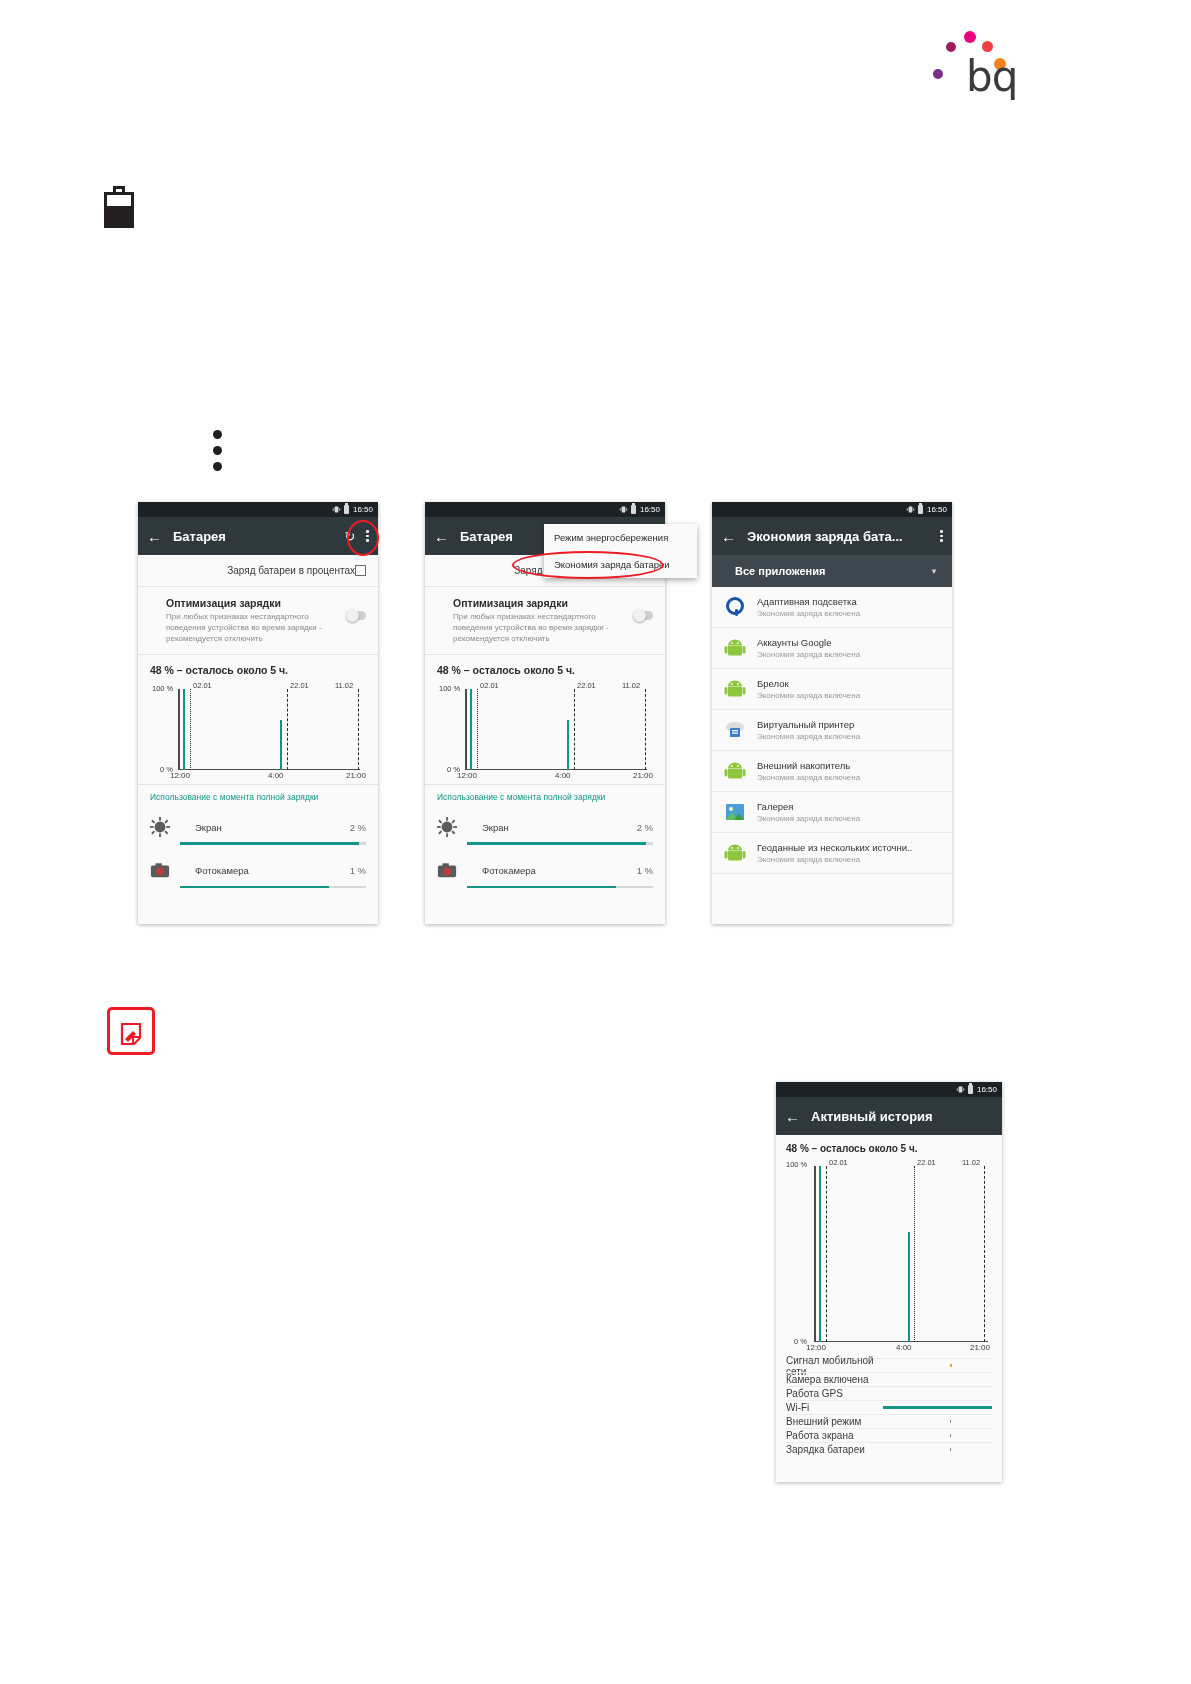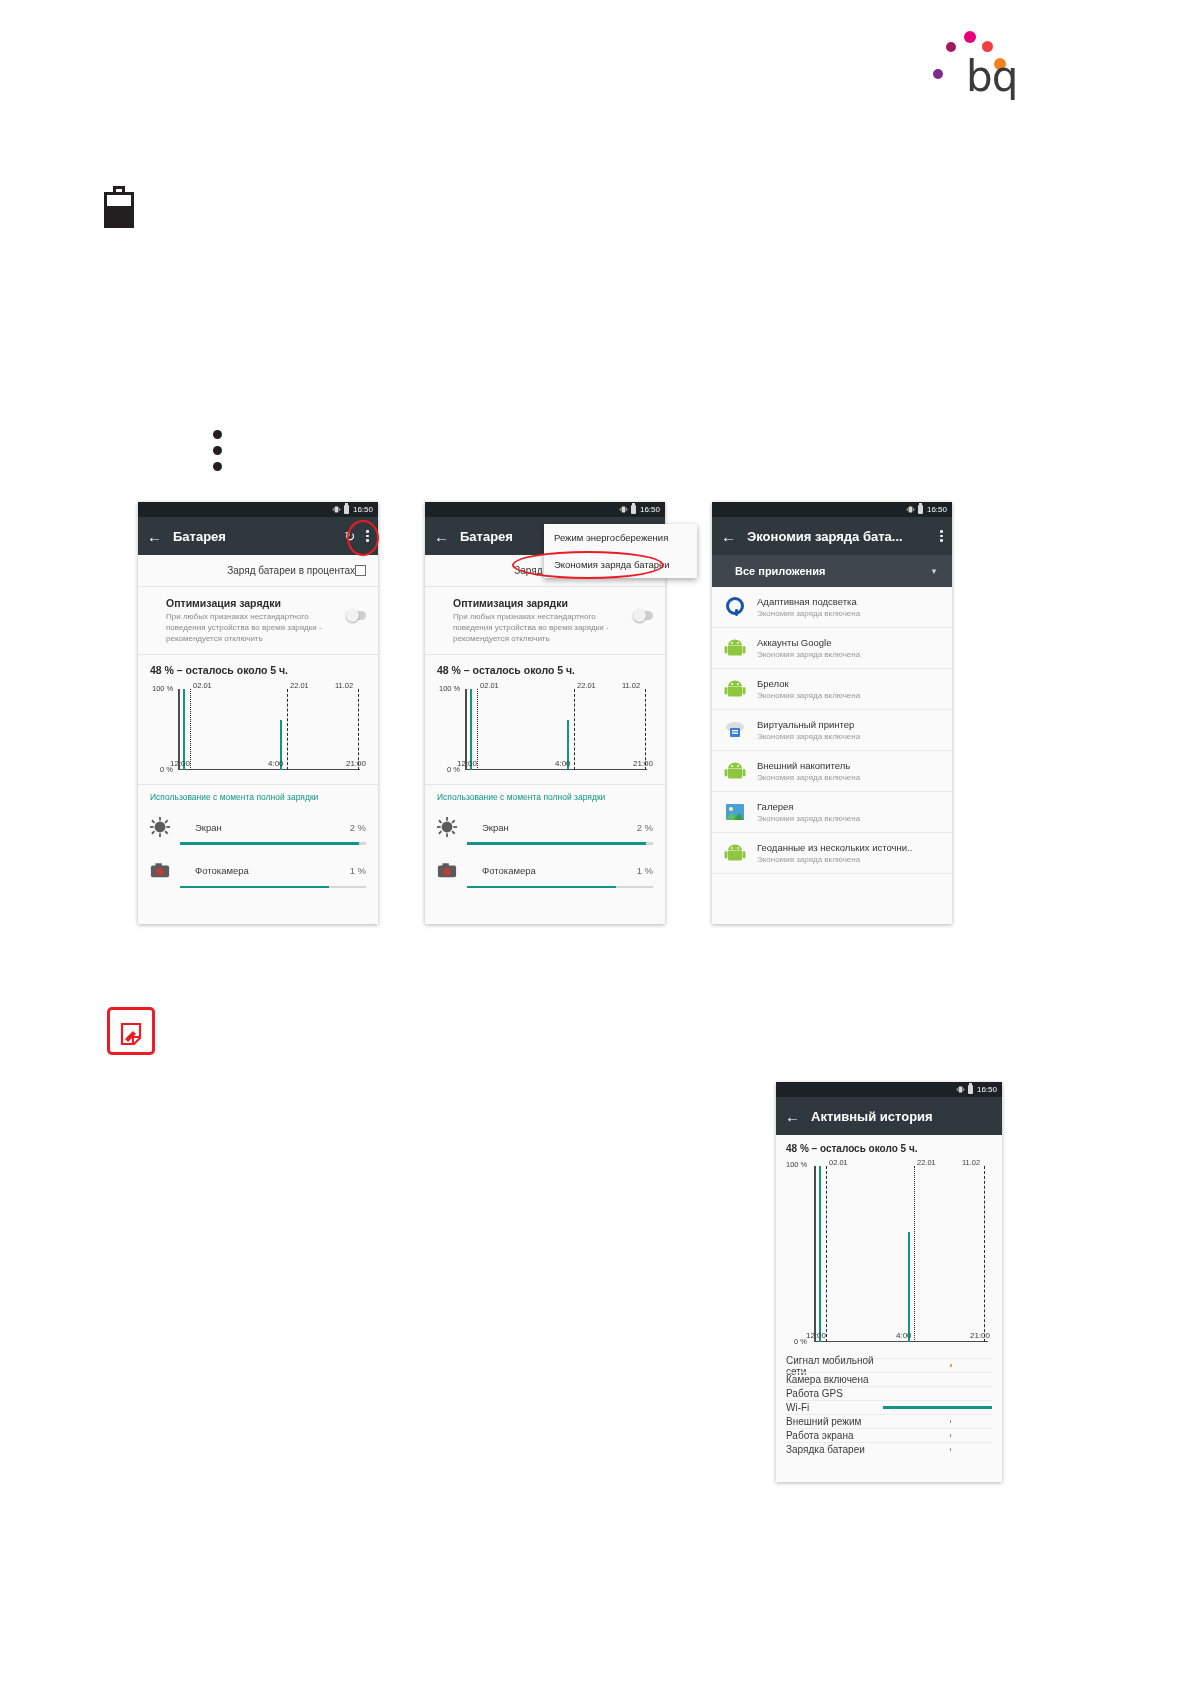--- a/index.html
+++ b/index.html
@@ -67,21 +67,21 @@
   .chart-head { font-size: 10.5px; color:#2b2b2b; font-weight: bold; padding: 9px 12px 3px; }
   .chart-area { position: relative; height: 105px; margin: 0 12px; }
   .chart-axis-v { position:absolute; left: 28px; top: 10px; width: 1.5px; bottom: 14px; background:#4c4c4c; }
   .chart-axis-h { position:absolute; left: 28px; right: 6px; bottom: 14px; height: 1.2px; background:#4c4c4c; }
   .lab-100 { position:absolute; left:2px; top:5px; font-size:7.5px; color:#3a3a3a; }
   .lab-0 { position:absolute; left:10px; bottom:10px; font-size:7.5px; color:#3a3a3a; }
   .dateline { position:absolute; top:10px; bottom:14px; border-left: 1.2px dashed #2b2b2b; }
   .dateline.dotted { border-left-style: dotted; }
   .datelab { position:absolute; top:2px; font-size:7.5px; color:#3a3a3a; white-space: nowrap; }
   .tbar { position:absolute; bottom:14px; width: 2.3px; background:#129487; }
-  .xlab { position:absolute; bottom:16px; font-size:8px; color:#3a3a3a; }
+  .xlab { position:absolute; bottom:4px; font-size:8px; color:#3a3a3a; }
   .teal-link { color:#129487; font-size: 8.5px; padding: 7px 12px; border-top:1px solid #e4e4e4; }
 
   .usage-row { display:flex; align-items:center; padding: 8px 12px 0; gap: 25px; }
   .usage-ic { width: 20px; height: 20px; flex:none; position: relative; }
   .usage-name { font-size:9.5px; color:#3a3a3a; flex:1; }
   .usage-pct { font-size:9.5px; color:#6a6a6a; }
   .usage-bar { height: 2.4px; background:#d7d7d7; margin: 5px 12px 8px 42px; position:relative; }
   .usage-bar i { position:absolute; left:0; top:0; bottom:0; background:#129487; display:block; }
 
   

